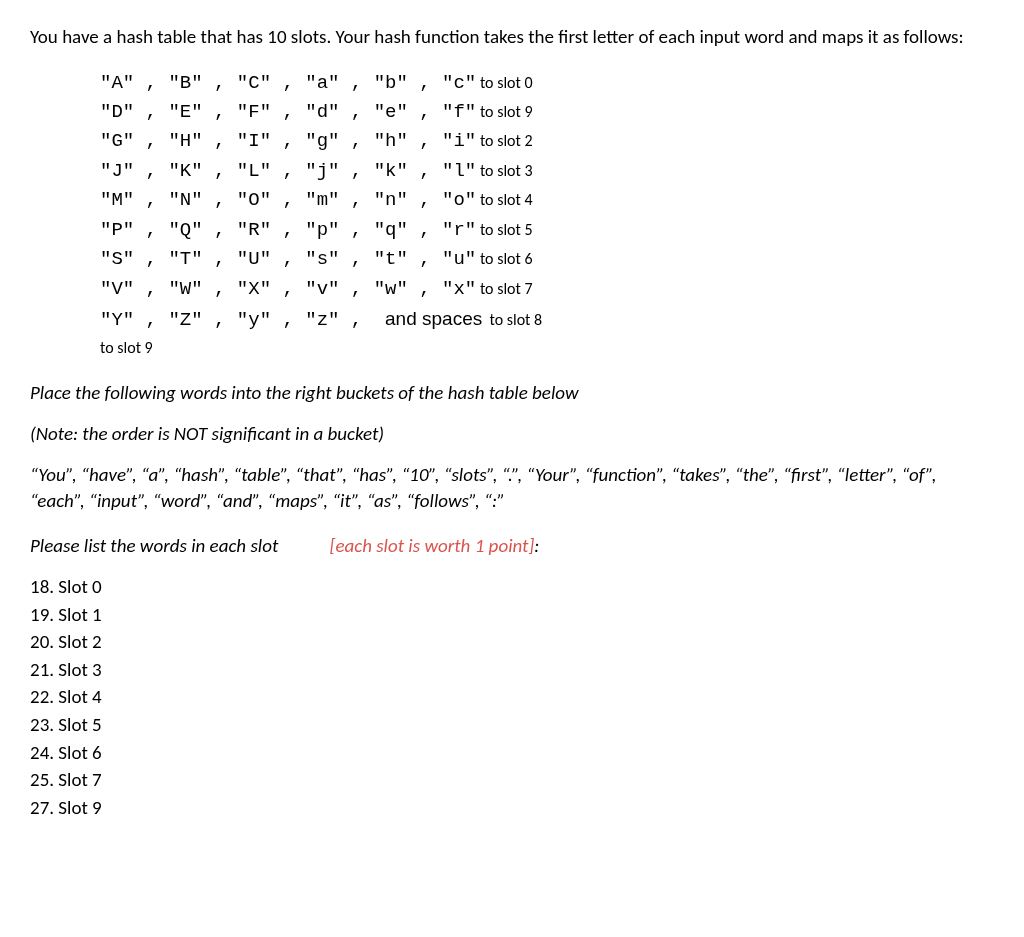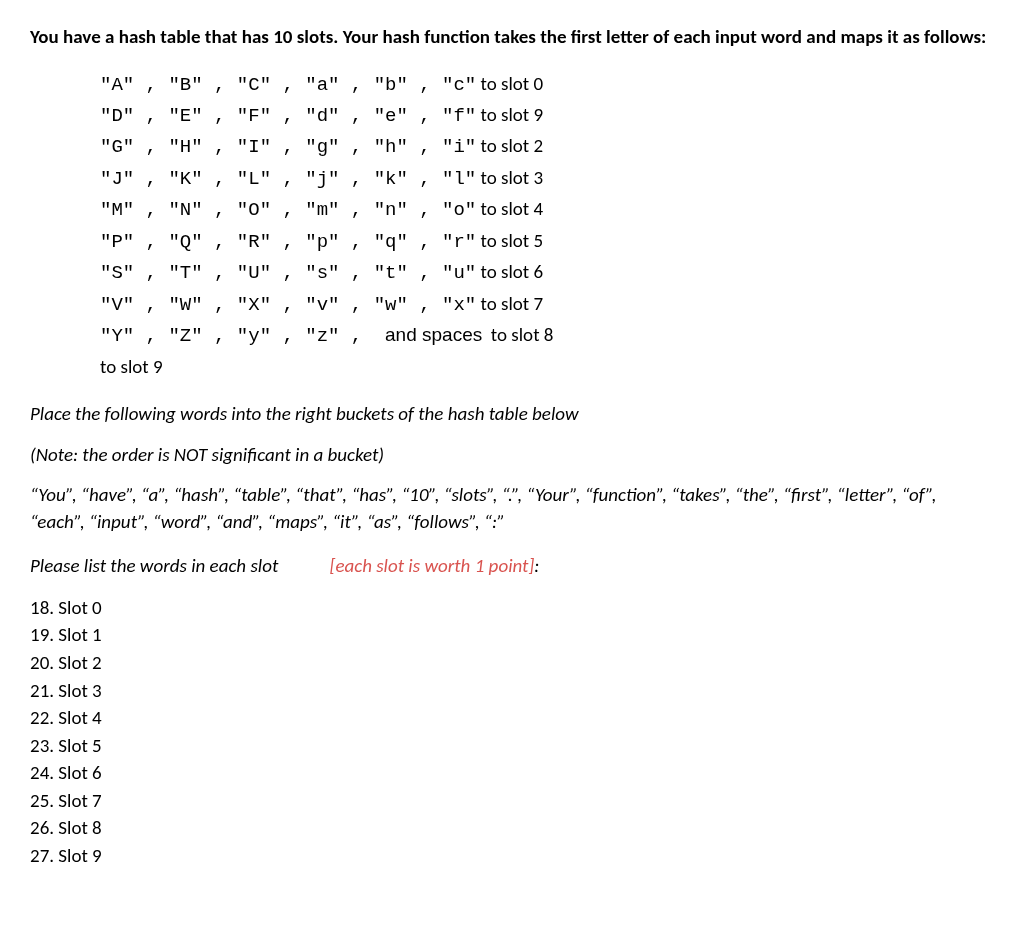--- a/index.html
+++ b/index.html
@@ -11,21 +11,20 @@
       font-family: Calibri, Arial, sans-serif;
       font-size: 19px;
       color: #000;
       background: #fff;
       padding: 24px 30px;
       width: 1024px;
       line-height: 1.4;
     }
     .intro {
       margin-bottom: 18px;
-      font-weight: bold;
     }
     .mapping-table {
       margin-left: 70px;
       margin-bottom: 20px;
     }
     .mapping-row {
       display: flex;
       align-items: baseline;
       line-height: 1.55;
     }
@@ -33,21 +32,21 @@
       font-family: "Courier New", Courier, monospace;
       font-size: 19px;
       white-space: pre;
     }
     .mapping-chars-text {
       font-family: Liberation Sans, sans-serif;
       font-size: 19px;
     }
     .mapping-target {
       font-family: Calibri, Arial, sans-serif;
-      font-size: 19px;
+      font-size: 16px;
       white-space: pre;
     }
     .para {
       margin-bottom: 14px;
       font-style: italic;
     }
     .words-para {
       margin-bottom: 18px;
       font-style: italic;
     }
@@ -123,15 +122,14 @@
 
 <div class="slot-list">
   <div class="slot-item">18. Slot 0</div>
   <div class="slot-item">19. Slot 1</div>
   <div class="slot-item">20. Slot 2</div>
   <div class="slot-item">21. Slot 3</div>
   <div class="slot-item">22. Slot 4</div>
   <div class="slot-item">23. Slot 5</div>
   <div class="slot-item">24. Slot 6</div>
   <div class="slot-item">25. Slot 7</div>
-  <div class="slot-item">26. Slot 8</div>
   <div class="slot-item">27. Slot 9</div>
 </div>
 
 </body></html>

